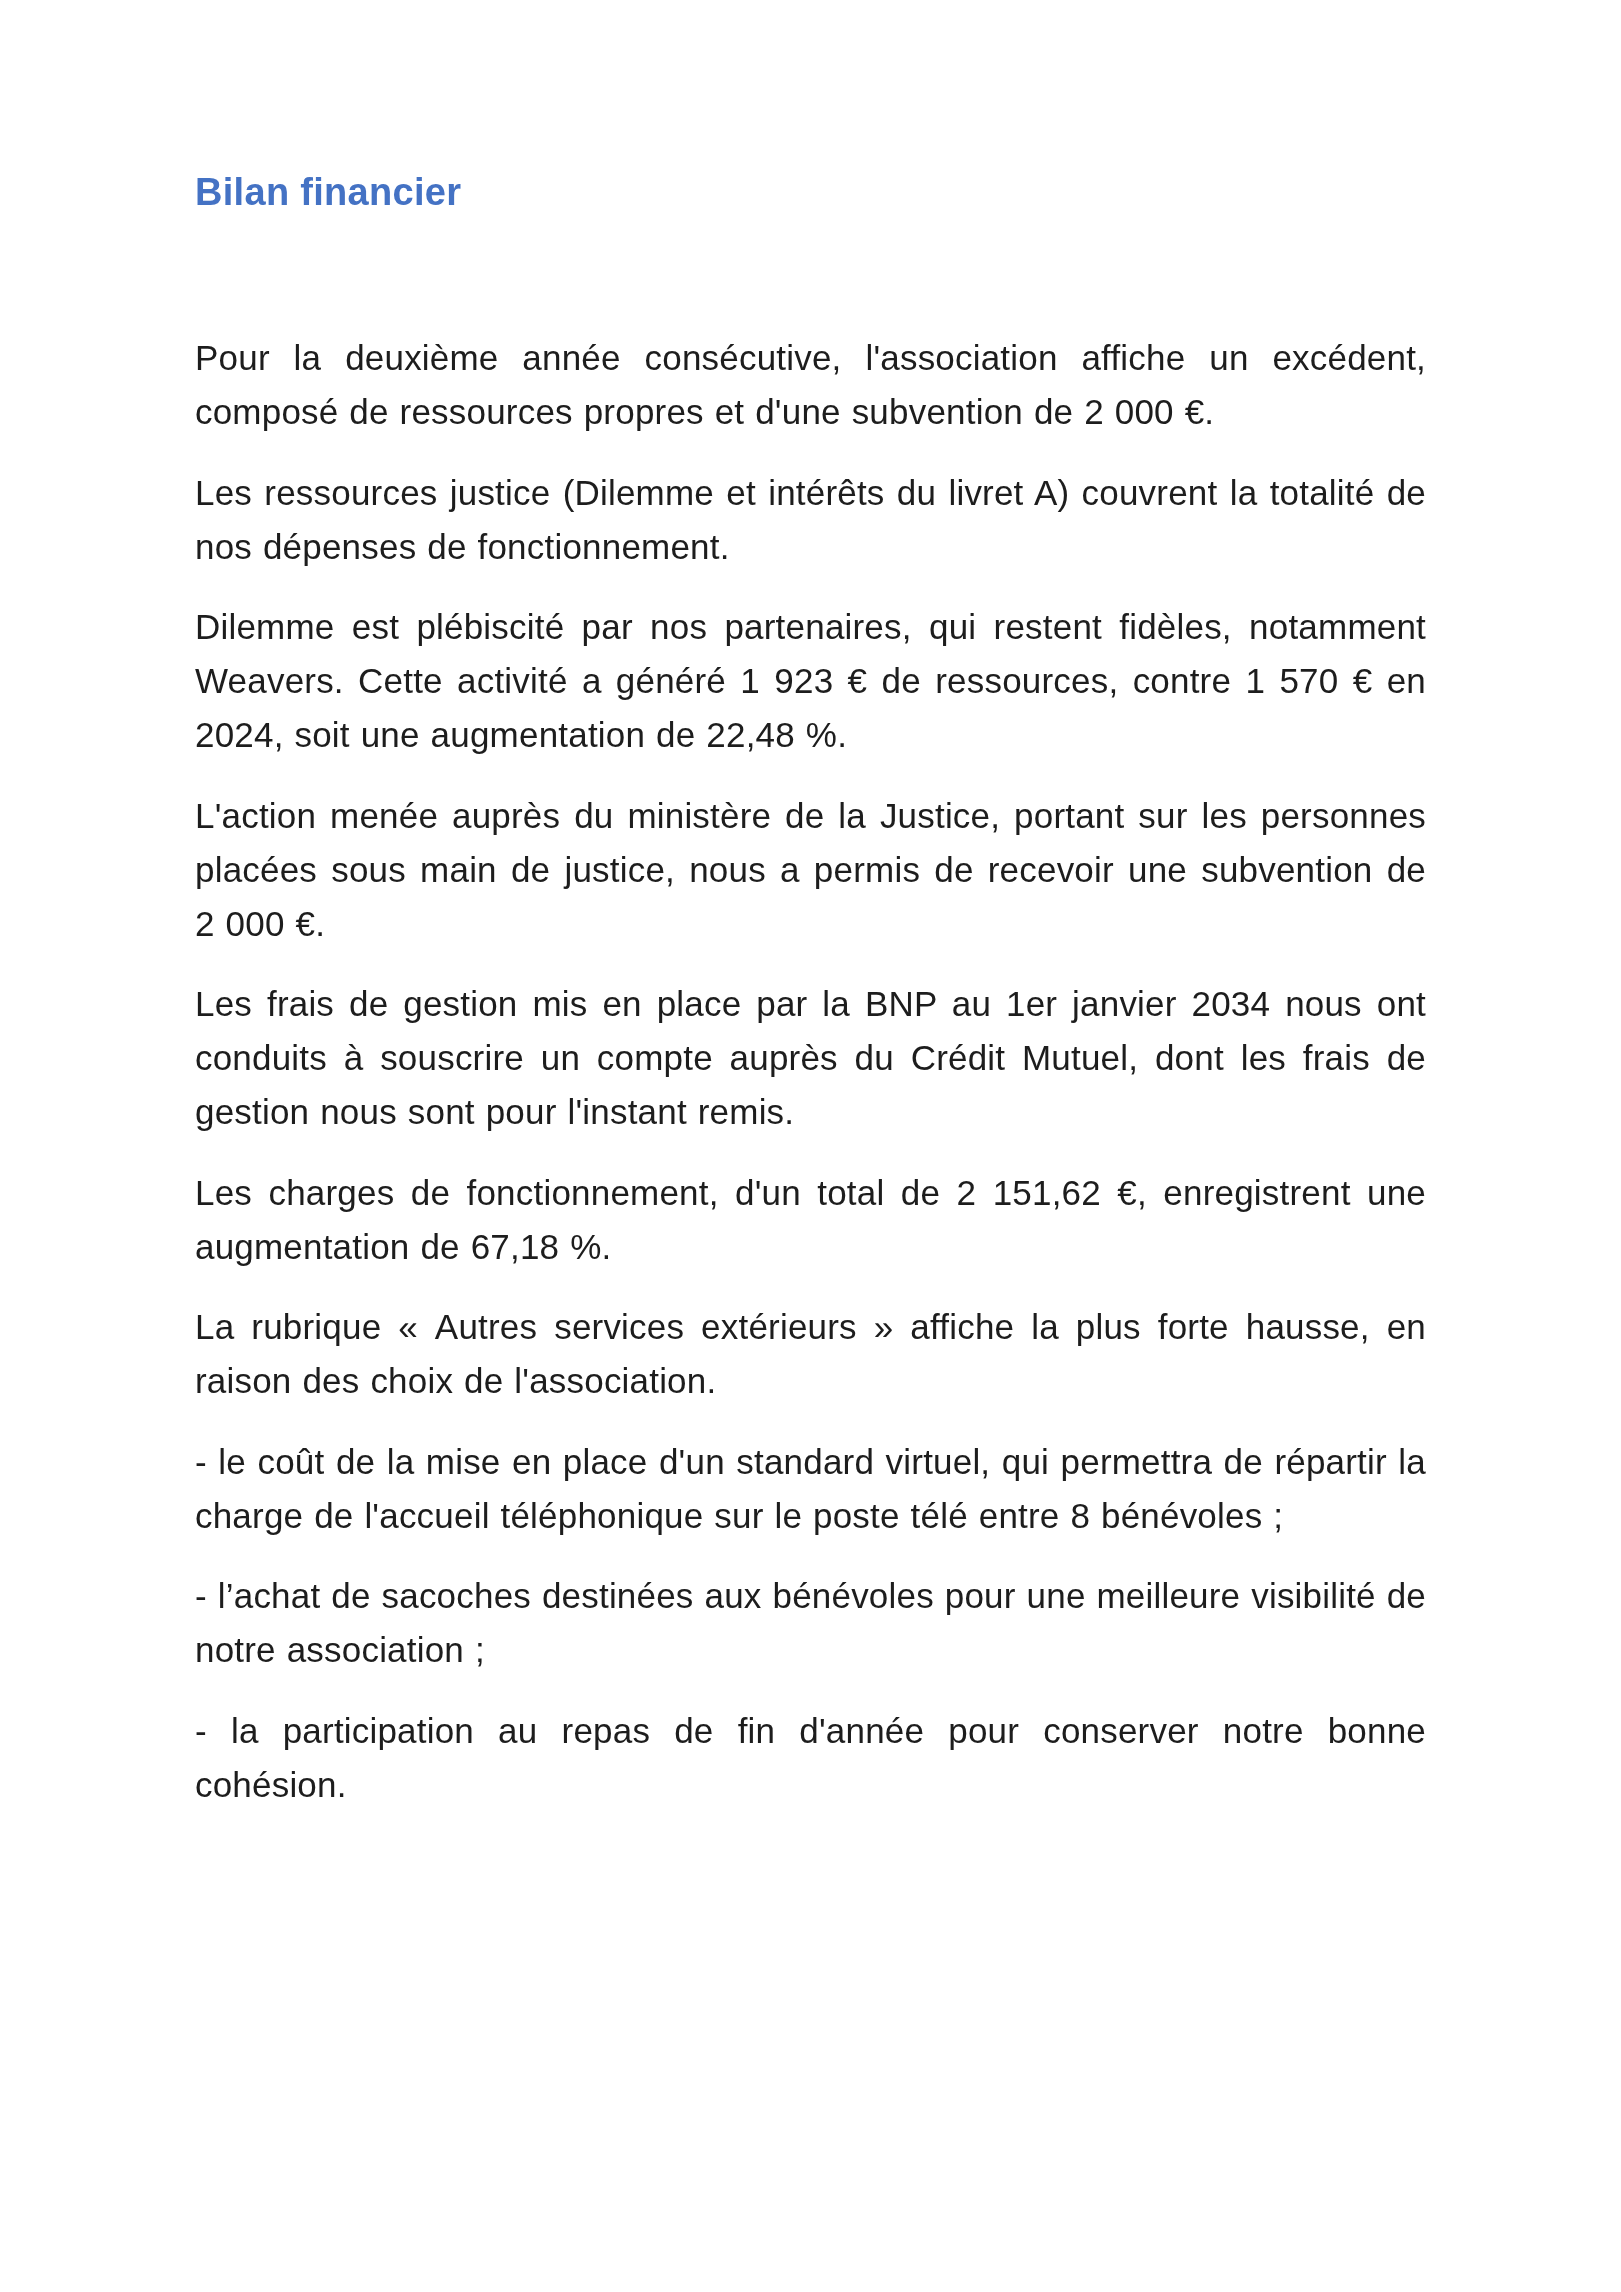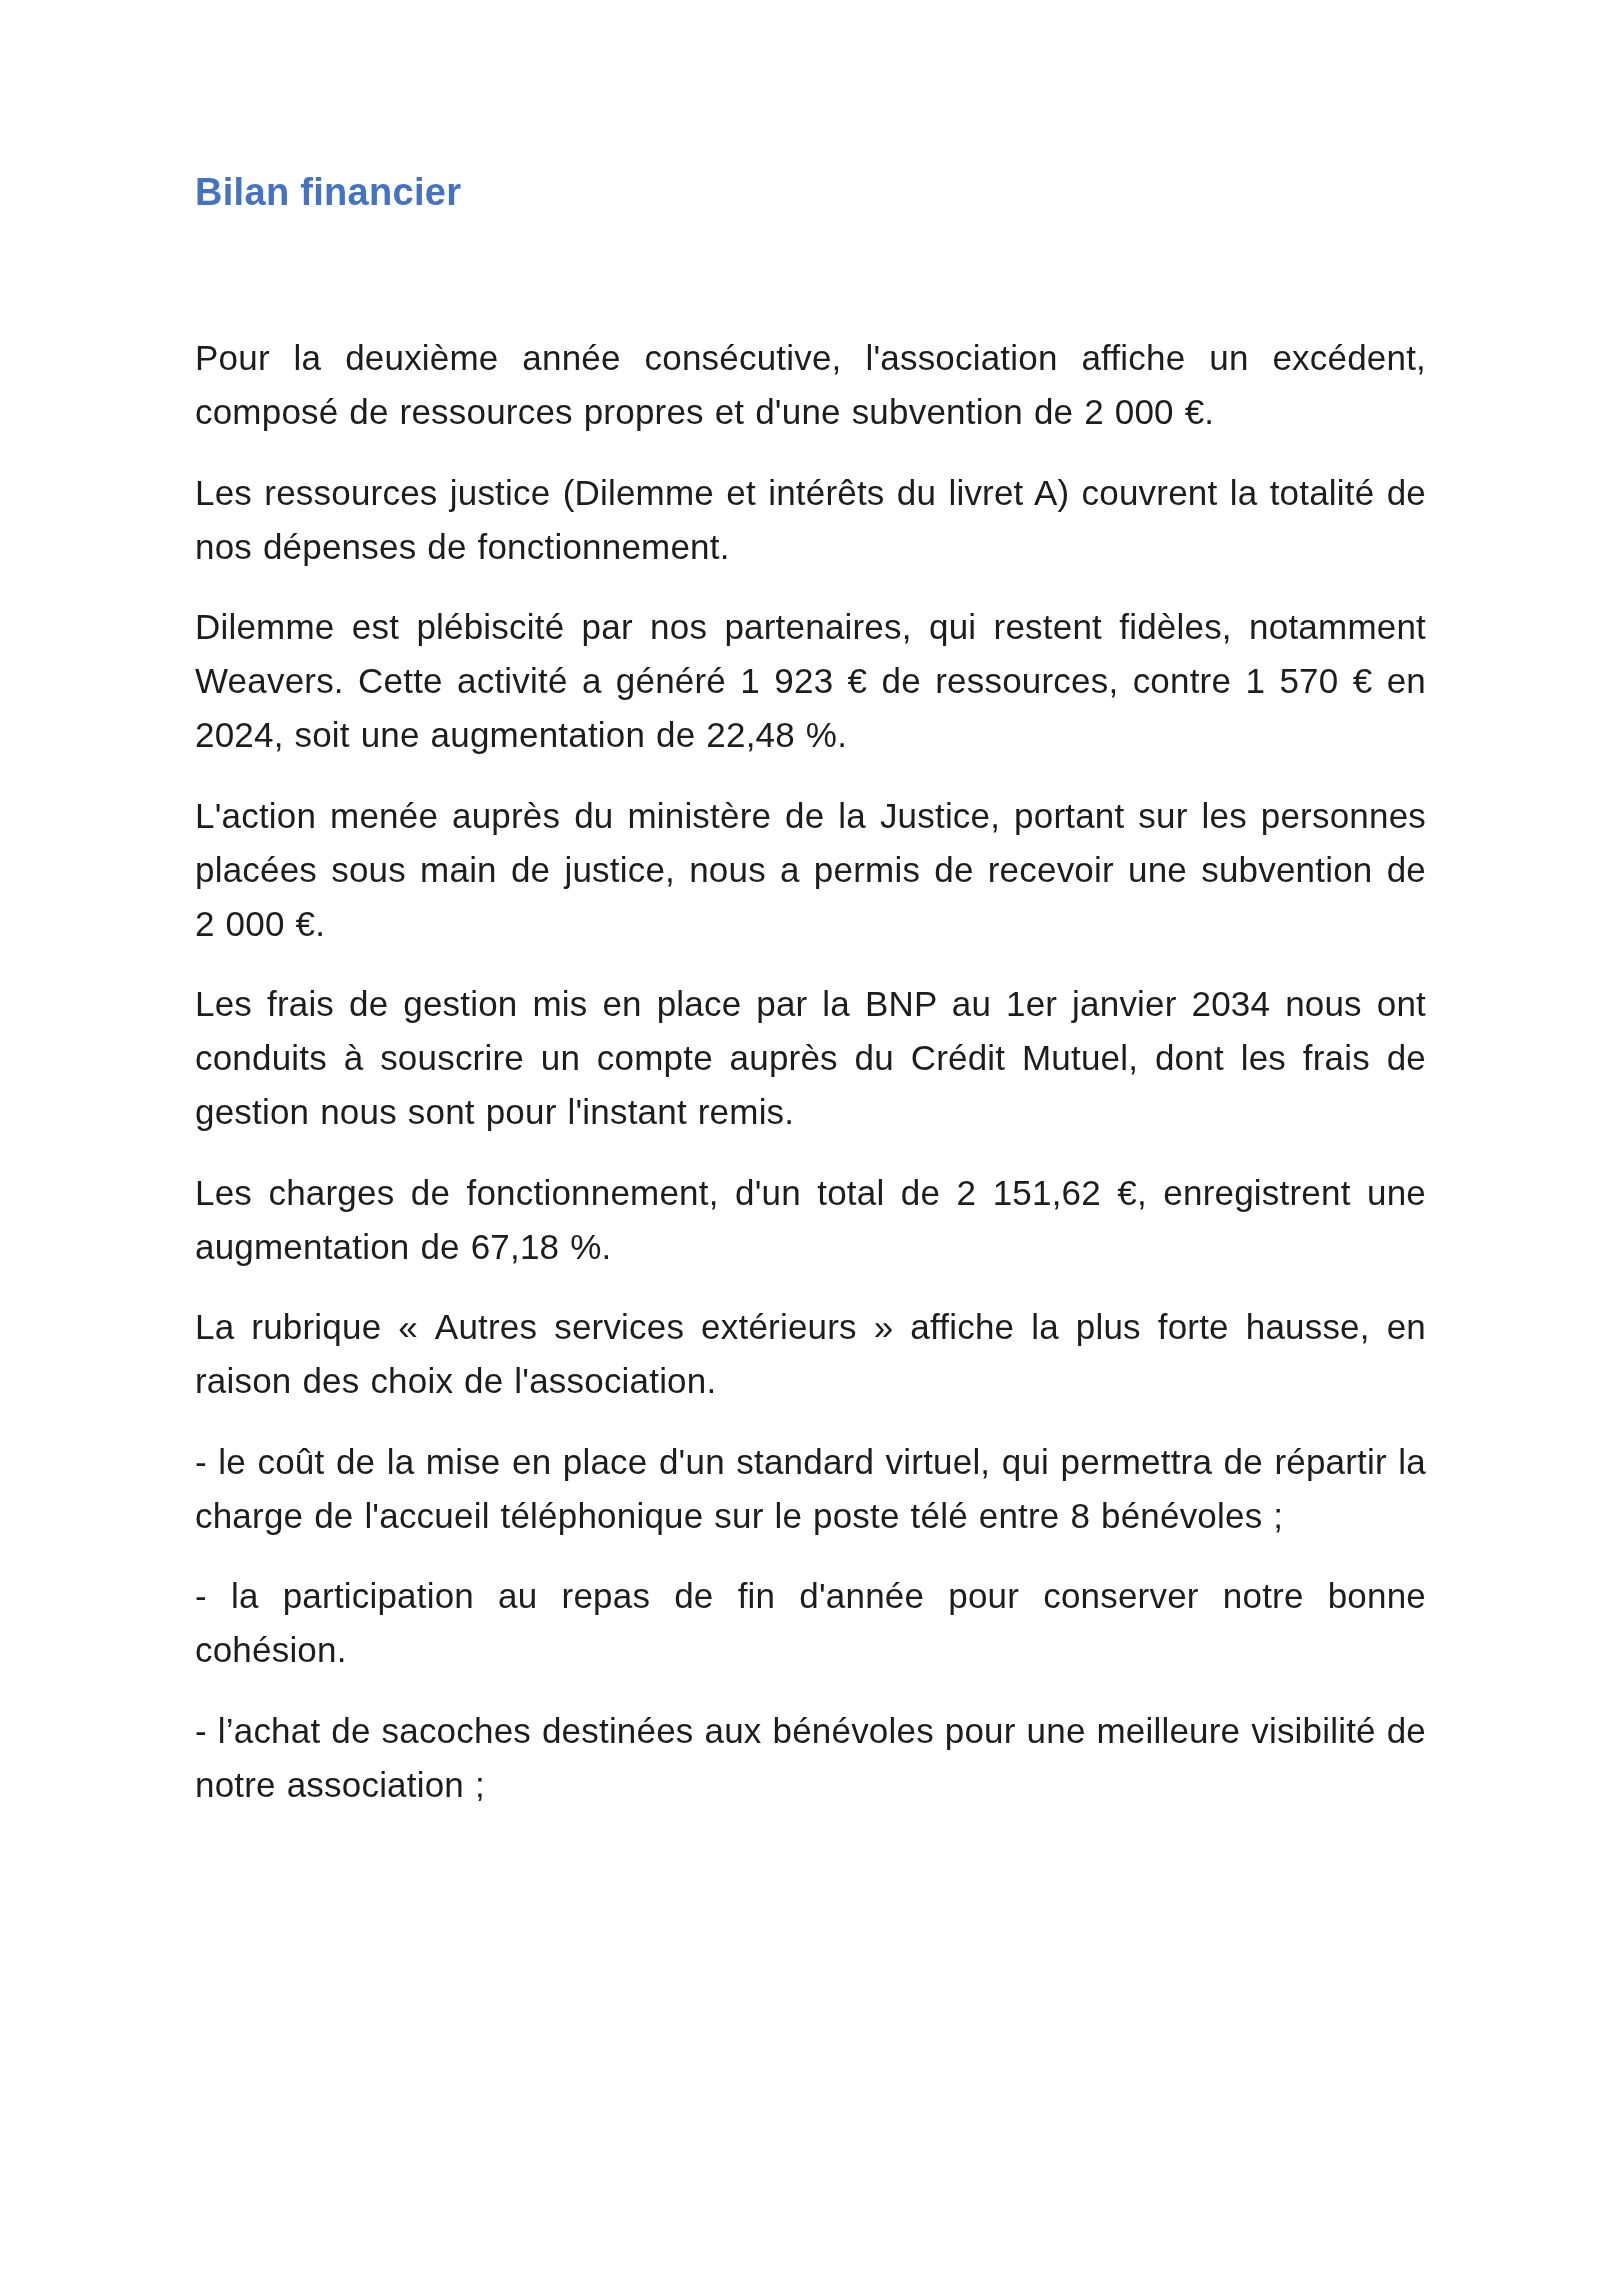--- a/index.html
+++ b/index.html
@@ -69,22 +69,22 @@
   <main class="content">
     <h1 class="heading">Bilan financier</h1>
     <p class="para">Pour la deuxième année consécutive, l'association affiche un excédent, composé de ressources propres et d'une subvention de 2&nbsp;000&nbsp;€.</p>
     <p class="para">Les ressources justice (Dilemme et intérêts du livret A) couvrent la totalité de nos dépenses de fonctionnement.</p>
     <p class="para">Dilemme est plébiscité par nos partenaires, qui restent fidèles, notamment Weavers. Cette activité a généré 1&nbsp;923&nbsp;€ de ressources, contre 1&nbsp;570&nbsp;€ en 2024, soit une augmentation de 22,48&nbsp;%.</p>
     <p class="para">L'action menée auprès du ministère de la Justice, portant sur les personnes placées sous main de justice, nous a permis de recevoir une subvention de 2&nbsp;000&nbsp;€.</p>
     <p class="para">Les frais de gestion mis en place par la BNP au 1er janvier 2034 nous ont conduits à souscrire un compte auprès du Crédit Mutuel, dont les frais de gestion nous sont pour l'instant remis.</p>
     <p class="para">Les charges de fonctionnement, d'un total de 2&nbsp;151,62&nbsp;€, enregistrent une augmentation de 67,18&nbsp;%.</p>
     <p class="para">La rubrique «&nbsp;Autres services extérieurs&nbsp;» affiche la plus forte hausse, en raison des choix de l'association.</p>
     <p class="para">- le coût de la mise en place d'un standard virtuel, qui permettra de répartir la charge de l'accueil téléphonique sur le poste télé entre 8&nbsp;bénévoles&nbsp;;</p>
+    <p class="para">- l’achat de sacoches destinées aux bénévoles pour une meilleure visibilité de notre association&nbsp;;</p>
     <p class="para">- la participation au repas de fin d'année pour conserver notre bonne cohésion.</p>
-    <p class="para">- l’achat de sacoches destinées aux bénévoles pour une meilleure visibilité de notre association&nbsp;;</p>
   </main>
 
   <footer class="footer">
     <span class="footer-left">Rapport d’activité 2025</span>
     <span class="footer-page">19</span>
   </footer>
 </div>
 
 
 </body></html>

